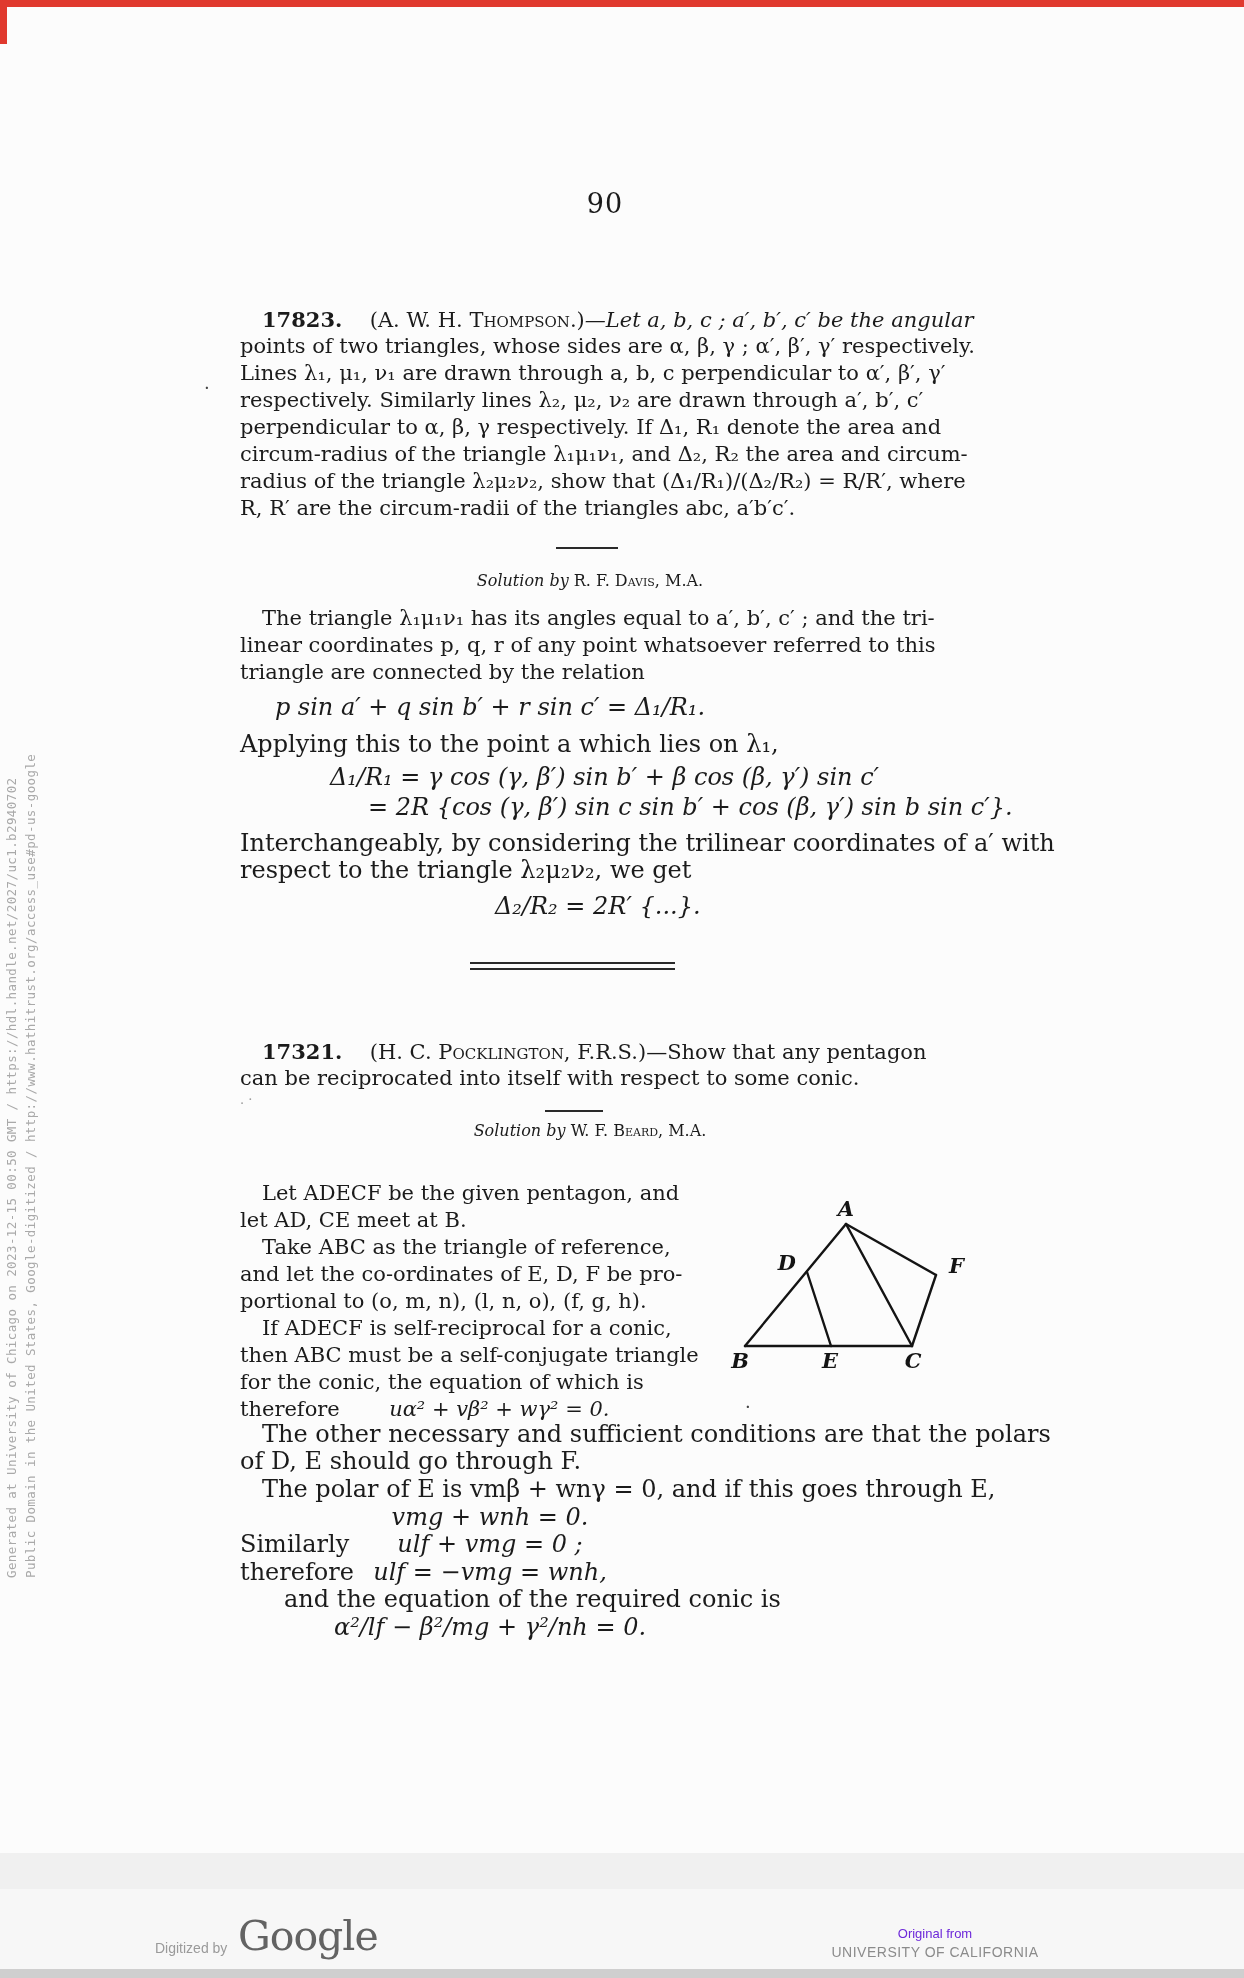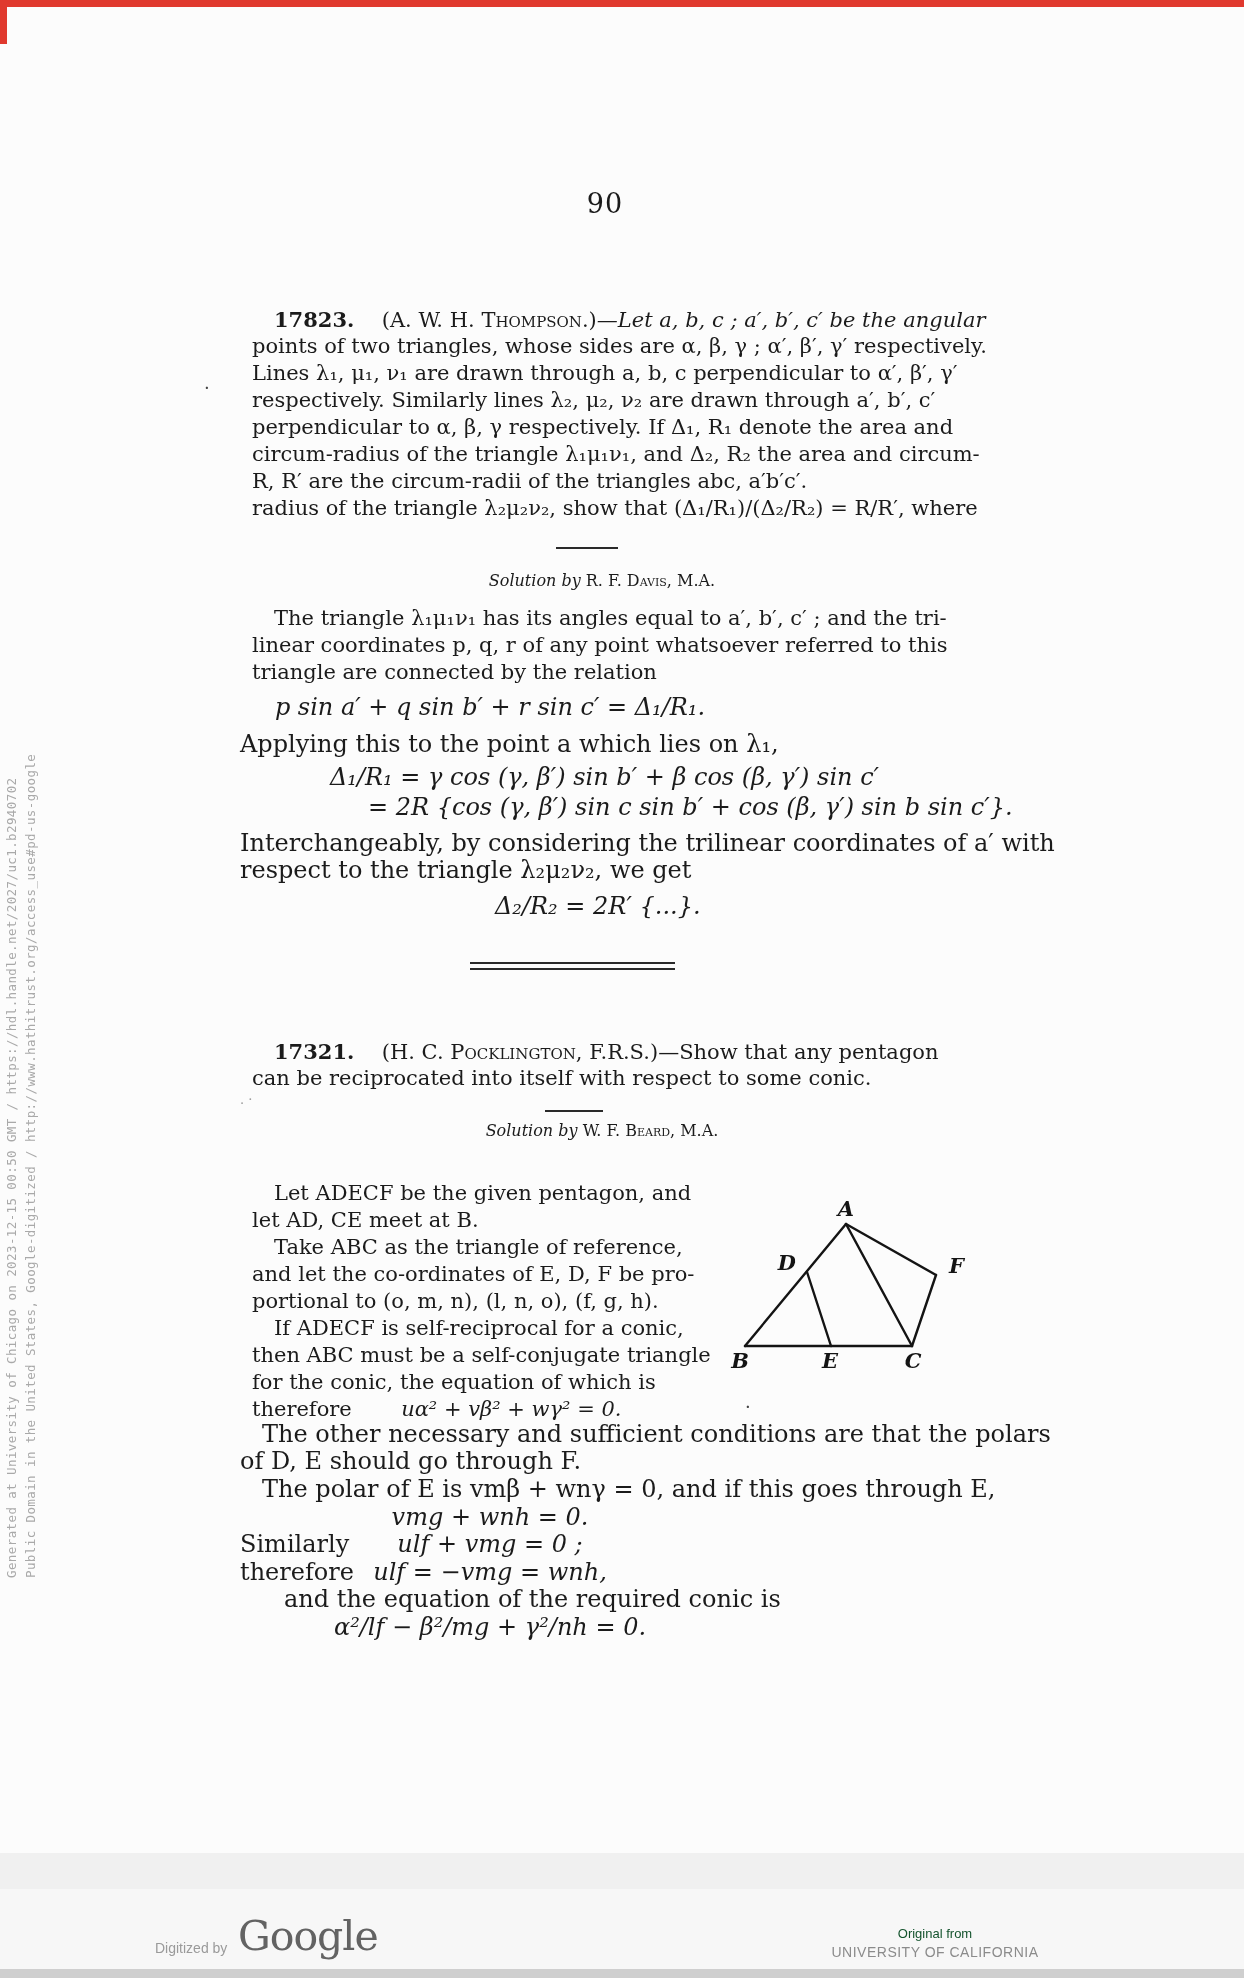--- a/index.html
+++ b/index.html
@@ -7,21 +7,21 @@
         font-family:"DejaVu Serif",serif;color:#1b1b1b;}
   
   .red-top{position:absolute;left:0;top:0;width:1244px;height:7px;}
   .red-left{position:absolute;left:0;top:0;width:7px;height:44px;}
   
   .sb-line{position:absolute;white-space:nowrap;transform:rotate(-90deg);transform-origin:0 0;
            font-family:"DejaVu Sans Mono",monospace;font-size:12.5px;color:#a9a9a9;letter-spacing:.4px;}
   
   .page-number{position:absolute;left:240px;top:188px;width:730px;text-align:center;
                font-size:27px;letter-spacing:1px;}
-  .block{position:absolute;left:240px;width:740px;margin-left:12px;}
+  .block{position:absolute;left:240px;width:740px;}
   .line{height:27px;line-height:27px;font-size:21px;white-space:nowrap;}
   .indent{padding-left:22px;}
   .bold{font-weight:700;}
   .sc{font-variant:small-caps;}
   .it{font-style:italic;}
   .eq{font-style:italic;}
   .rule{position:absolute;border-top:2.5px solid #2a2a2a;}
   .dbl-rule{position:absolute;height:4px;border-top:2px solid #2a2a2a;border-bottom:2px solid #2a2a2a;}
   .center{text-align:center;}
   .eqrow{position:absolute;left:240px;width:500px;}
@@ -34,21 +34,21 @@
   .figure svg{width:100%;height:100%;}
   
   .footer-band1{position:absolute;left:0;top:1853px;width:1244px;height:36px;background:#f0f0f0;}
   .footer-band2{position:absolute;left:0;top:1889px;width:1244px;height:89px;background:#f7f7f7;}
   .footer-bottom{position:absolute;left:0;top:1969px;width:1244px;height:9px;background:#cfcfcf;}
   .digitized{position:absolute;left:155px;top:1940px;font-family:"Liberation Sans",sans-serif;
              font-size:14px;color:#9a9a9a;}
   .google-logo{position:absolute;left:238px;top:1912px;font-family:"DejaVu Serif",serif;
                font-size:41px;color:#636363;letter-spacing:-1px;}
   .orig-from{position:absolute;left:780px;top:1926px;width:310px;text-align:center;
-             font-family:"Liberation Sans",sans-serif;font-size:13px;color:#14532d;}
+             font-family:"Liberation Sans",sans-serif;font-size:13px;color:#6d28d9;}
   .university{position:absolute;left:730px;top:1944px;width:410px;text-align:center;
               font-family:"Liberation Sans",sans-serif;font-size:14px;color:#8b8b8b;letter-spacing:.5px;}
 </style>
 </head>
 <body>
 
 <div class="page">
 
   <div class="red-top" style="background: rgb(224, 57, 46);"></div>
   <div class="red-left" style="background: rgb(224, 57, 46);"></div>
@@ -62,22 +62,22 @@
     <div class="line indent">
       <span class="bold">17823.</span>
       <span style="display:inline-block;width:14px;"></span>
       <span class="sc">(A. W. H. Thompson.)</span><span class="it">—Let a, b, c ; a′, b′, c′ be the angular</span>
     </div>
     <div class="line">points of two triangles, whose sides are α, β, γ ; α′, β′, γ′ respectively.</div>
     <div class="line">Lines λ₁, μ₁, ν₁ are drawn through a, b, c perpendicular to α′, β′, γ′</div>
     <div class="line">respectively.  Similarly lines λ₂, μ₂, ν₂ are drawn through a′, b′, c′</div>
     <div class="line">perpendicular to α, β, γ respectively.  If Δ₁, R₁ denote the area and</div>
     <div class="line">circum-radius of the triangle λ₁μ₁ν₁, and Δ₂, R₂ the area and circum-</div>
+    <div class="line">radius of the triangle λ₂μ₂ν₂, show that (Δ₁/R₁)/(Δ₂/R₂) = R/R′, where</div>
     <div class="line">R, R′ are the circum-radii of the triangles abc, a′b′c′.</div>
-    <div class="line">radius of the triangle λ₂μ₂ν₂, show that (Δ₁/R₁)/(Δ₂/R₂) = R/R′, where</div>
   </div>
   <div class="stray-dot" style="left:204px;top:372px;">.</div>
 
   <div class="rule" style="left:556px;top:547px;width:62px;"></div>
 
   <div class="block center" style="top:571px;width:700px;">
     <span class="it">Solution by</span>
     <span class="sc">R. F. Davis, M.A.</span>
   </div>
 

